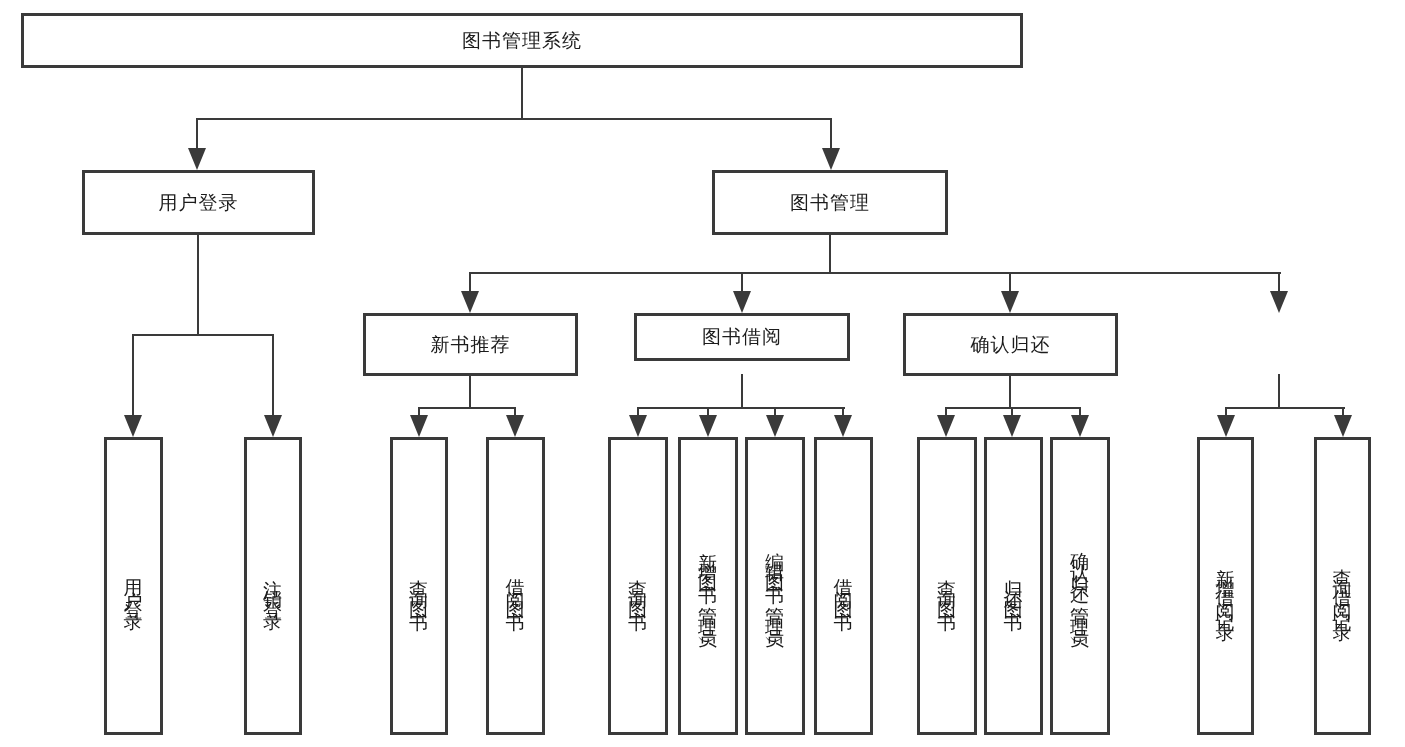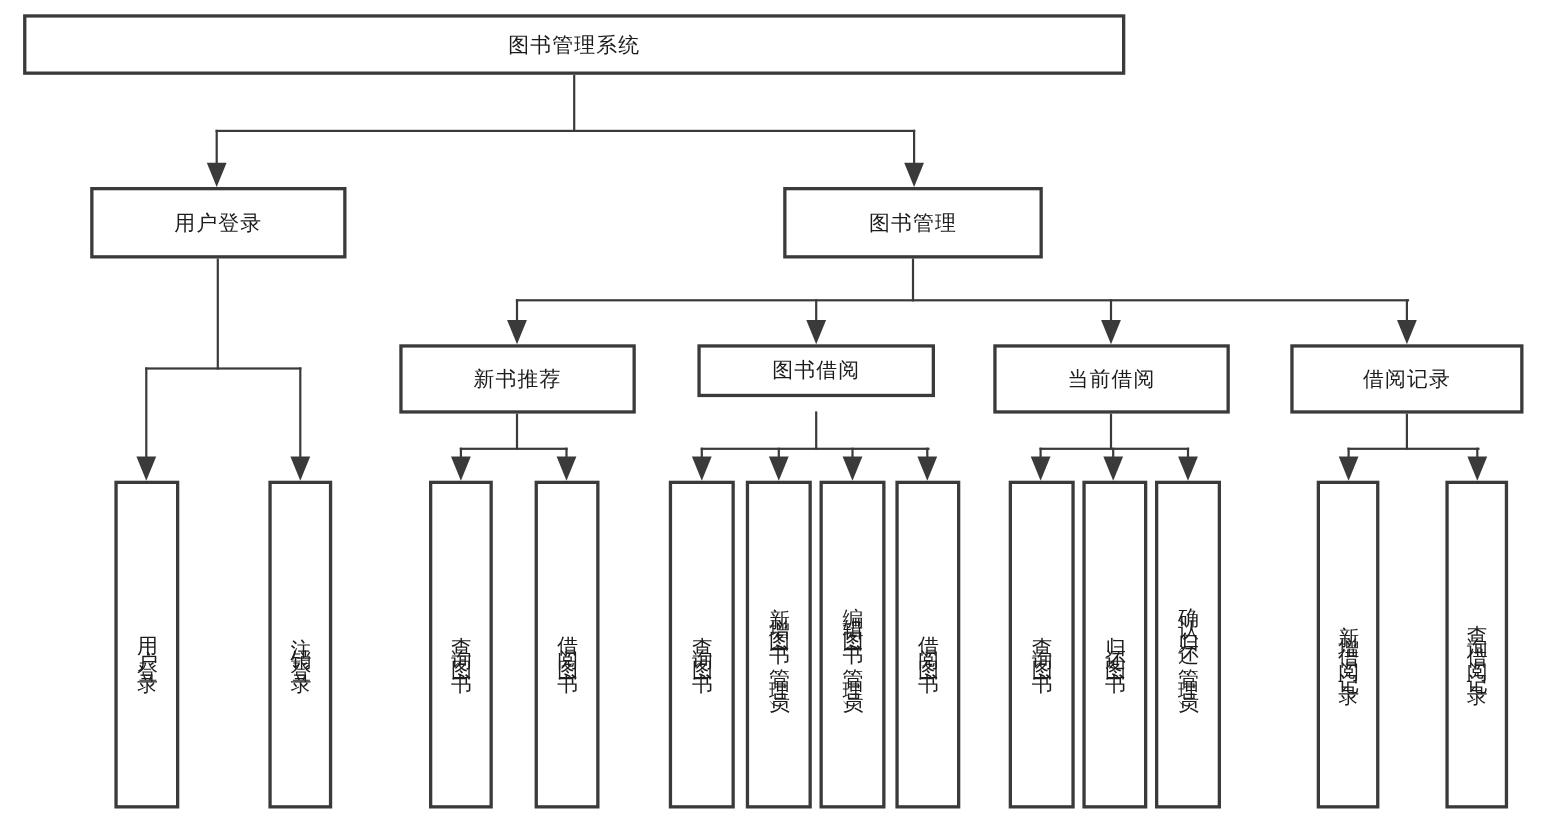--- a/index.html
+++ b/index.html
@@ -111,24 +111,21 @@
     <span>新书推荐</span>
   </div>
 
   <div class="box" style="left:712px;top:170px;width:236px;height:65px;">
     <span>图书管理</span>
   </div>
   <div class="box" style="left:634px;top:313px;width:216px;height:48px;">
     <span>图书借阅</span>
   </div>
   <div class="box" style="left:903px;top:313px;width:215px;height:63px;">
-    <span>当前借阅</span>
-  </div>
-  <div class="box" style="left:1173px;top:313px;width:212px;height:63px;">
-    <span>借阅记录</span>
+    <span>确认归还</span>
   </div>
 
   <div class="box leaf" style="left:104px;top:437px;width:59px;height:298px;">
     <span class="vtext">用户登录</span>
   </div>
   <div class="box leaf" style="left:244px;top:437px;width:58px;height:298px;">
     <span class="vtext">注销登录</span>
   </div>
 
   <div class="box leaf" style="left:390px;top:437px;width:58px;height:298px;">

